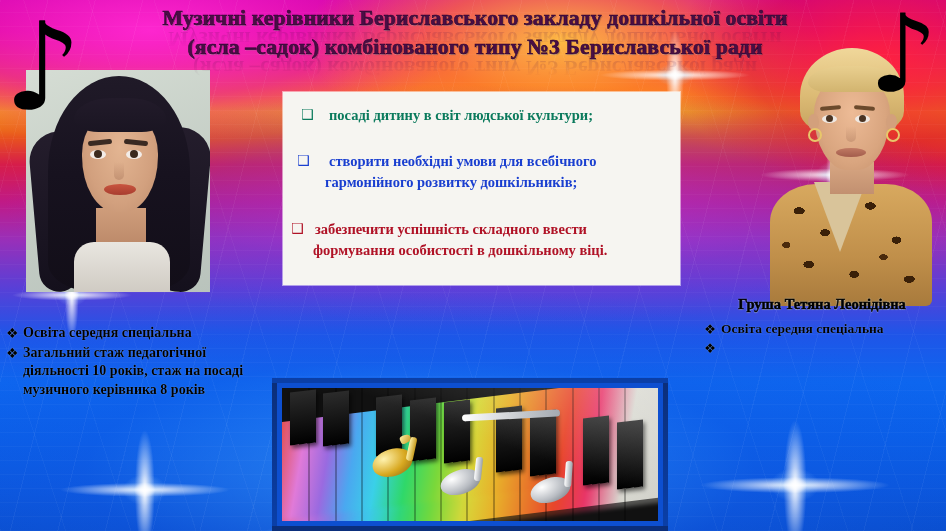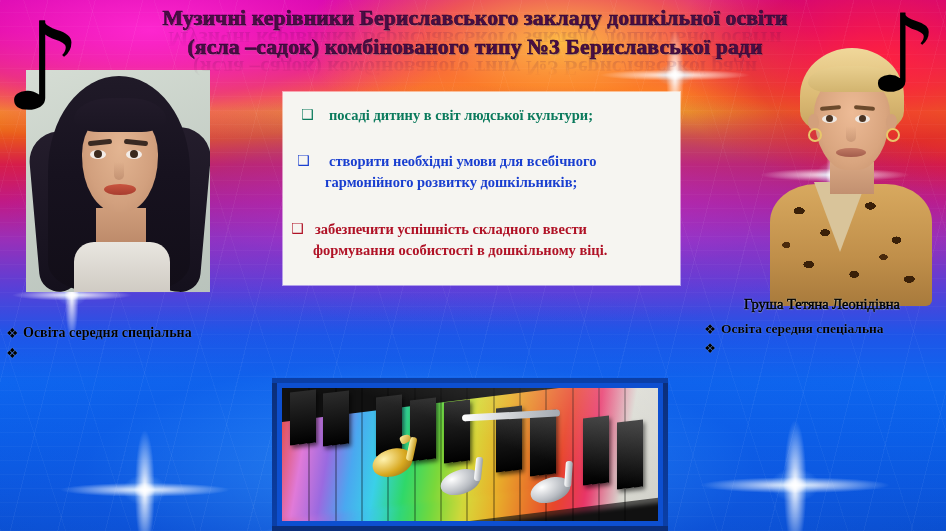--- a/index.html
+++ b/index.html
@@ -207,21 +207,21 @@
   }
   .pr-v{
     position:absolute;left:58px;top:134px;width:0;height:0;
     border-left:26px solid transparent;border-right:26px solid transparent;
     border-top:70px solid #d9c49a;
   }
 
   
   .caption{position:absolute;z-index:8;color:#000;}
   .cap-name{
-    font-family:"Liberation Serif",serif;font-weight:normal;
+    font-family:"Liberation Serif",serif;font-weight:bold;
     -webkit-text-stroke:.5px #000;
     text-shadow:0 0 2px rgba(190,230,255,.85), 0 1px 0 rgba(255,255,255,.35);
   }
   .cap-list{list-style:none;margin:0;padding:0;}
   .cap-list li{
     position:relative;padding-left:17px;font-weight:bold;
     font-family:"Liberation Serif",serif;
     text-shadow:0 0 1px rgba(200,235,255,.6);
   }
   .cap-list li .dia{
@@ -393,20 +393,21 @@
   </div>
 
   <div class="caption" id="caption-left">
     <ul class="cap-list">
       <li>
         <span class="dia">❖</span>
         <span>Освіта середня спеціальна</span>
       </li>
       <li>
         <span class="dia">❖</span>
+        <span>Загальний стаж педагогічної діяльності 10 років, стаж на посаді музичного керівника 8 років</span>
       </li>
     </ul>
   </div>
 
   <div class="caption" id="caption-right">
     <div class="cap-name">Груша Тетяна Леонідівна</div>
     <ul class="cap-list">
       <li>
         <span class="dia">❖</span>
         <span>Освіта середня спеціальна</span>

